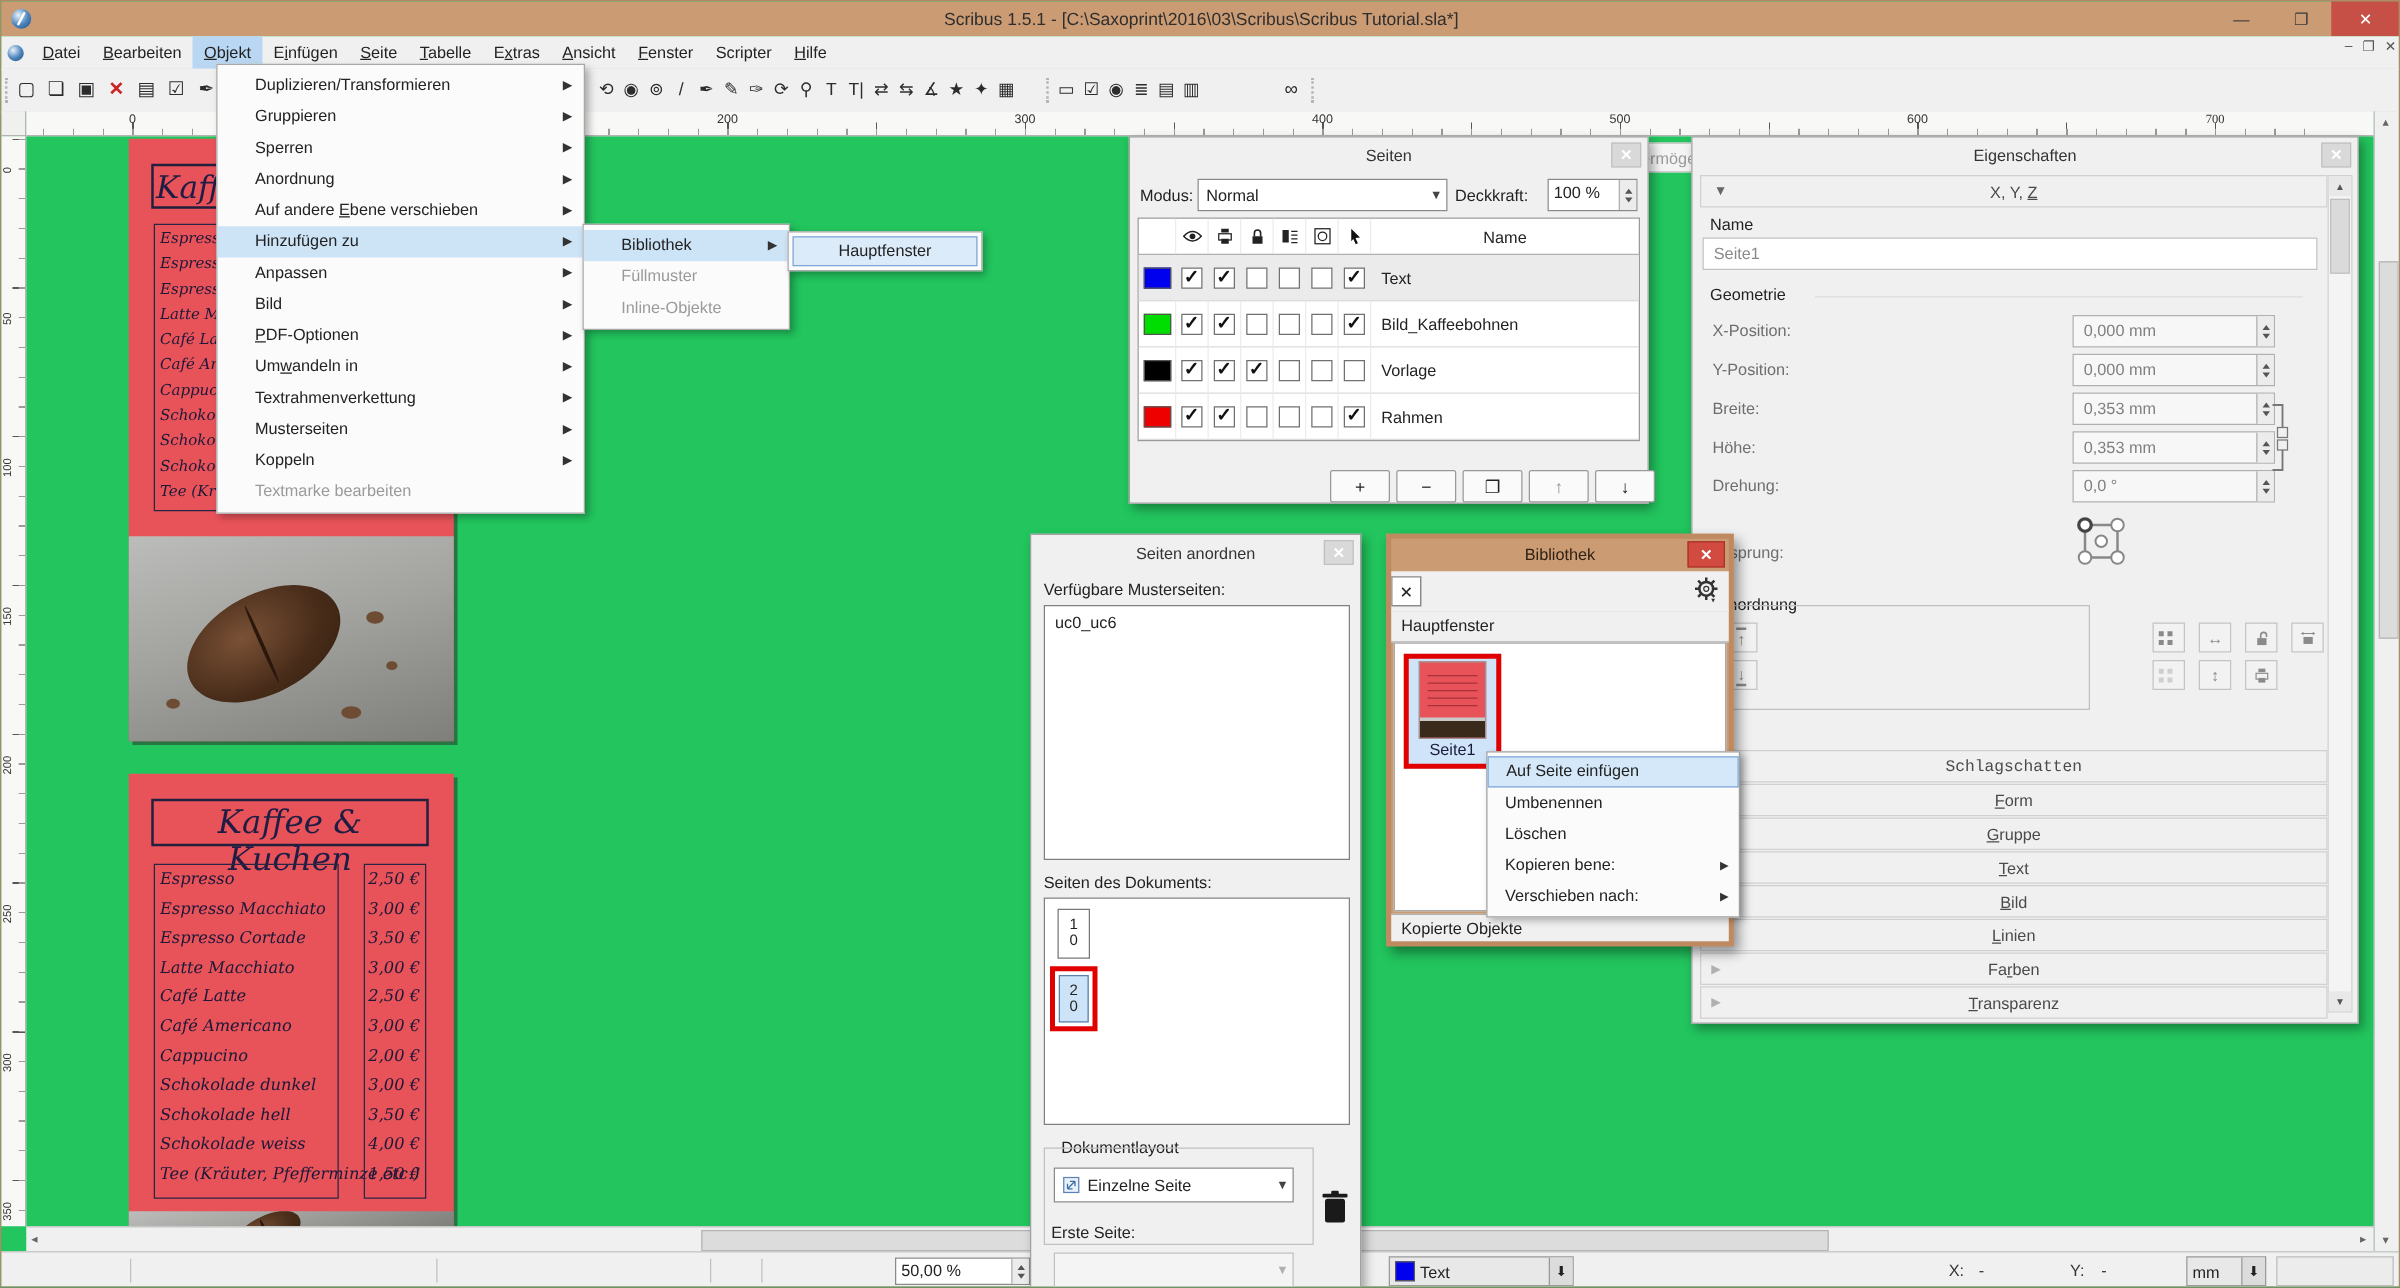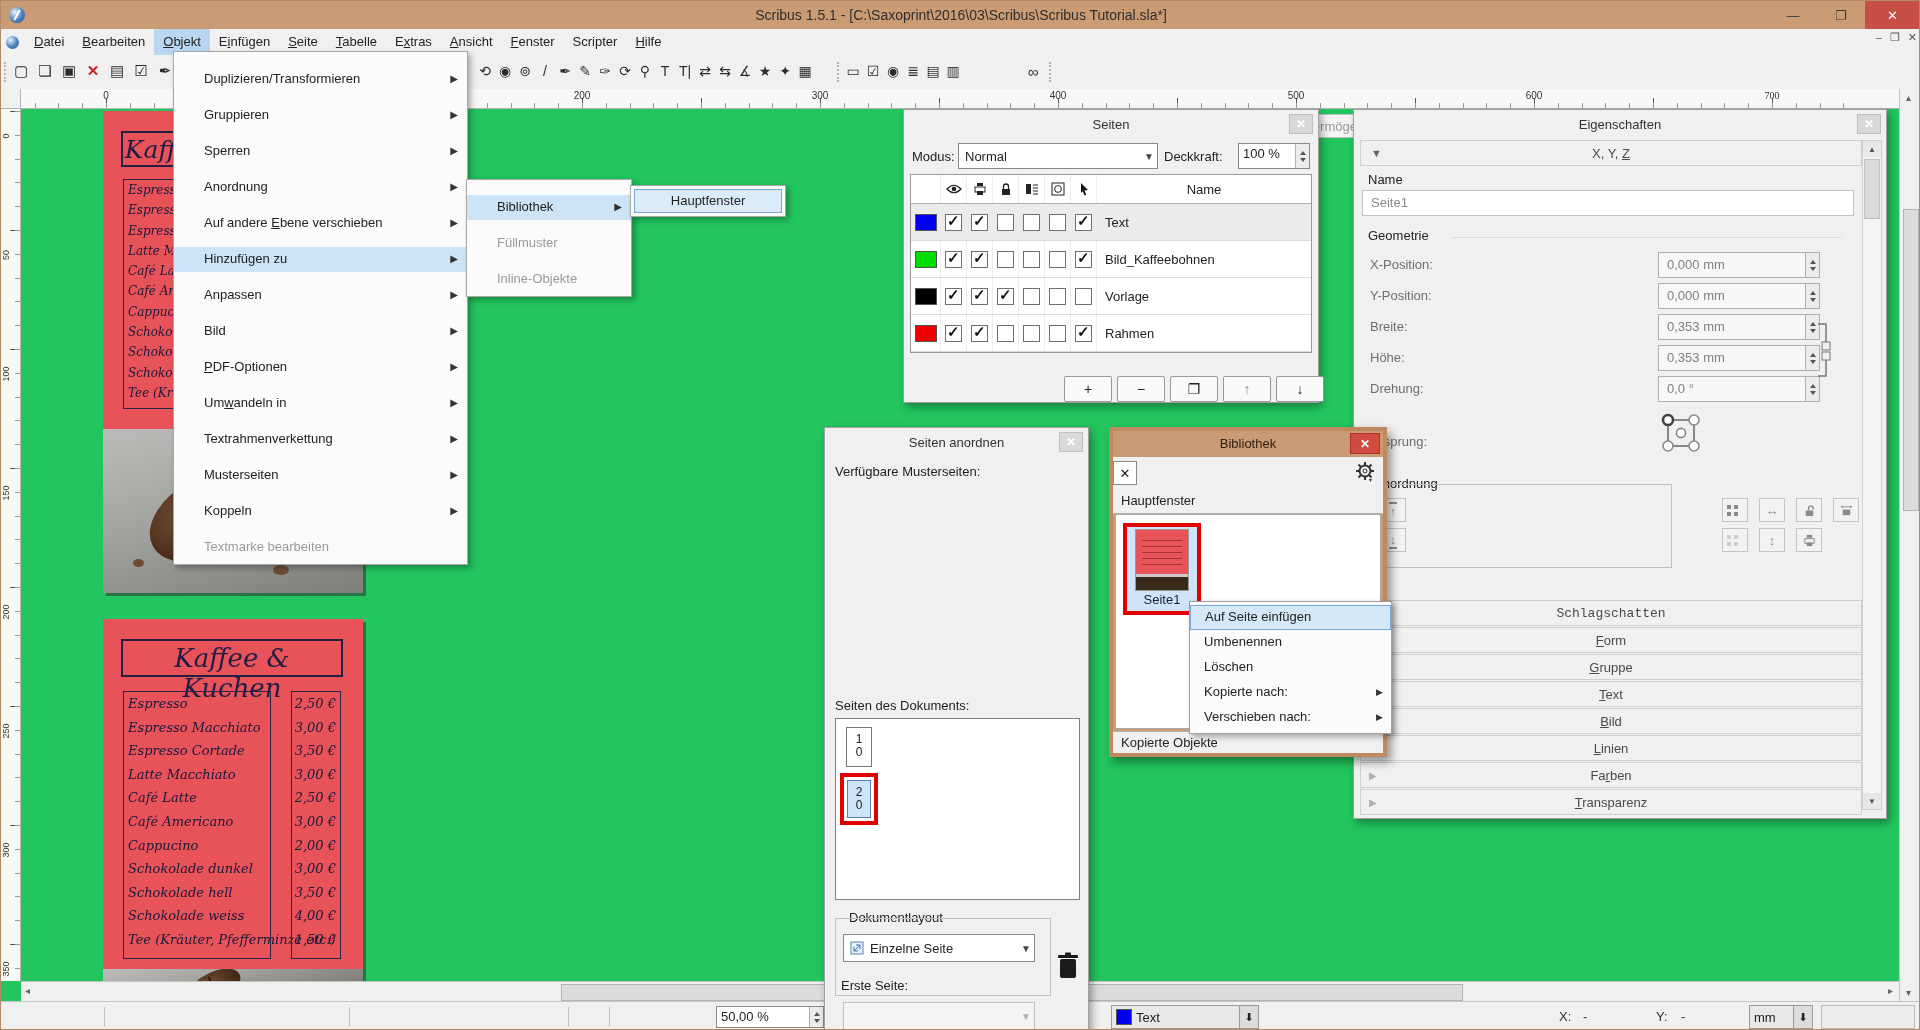--- a/index.html
+++ b/index.html
@@ -126,21 +126,21 @@
   .bib .btab{position:absolute;left:0;right:0;top:58px;height:25px;background:#f0f0f0;border-bottom:1px solid #b0b0b0;padding:4px 0 0 8px;box-sizing:border-box;}
   .bib .bcontent{position:absolute;left:2px;right:2px;top:83px;bottom:24px;background:#fff;border:1px solid #a8a8a8;}
   .bib .bfooter{position:absolute;left:0;right:0;bottom:0;height:22px;background:#f0f0f0;border-top:1px solid #b0b0b0;padding:3px 0 0 8px;box-sizing:border-box;}
   .sel-item{position:absolute;left:7px;top:8px;width:78px;height:92px;background:#cfe4f8;border:4px solid #e10000;box-sizing:border-box;text-align:center;}
   .bthumb{width:54px;height:62px;margin:2px auto 0 auto;background:#e8535a;position:relative;border:1px solid #999;box-sizing:border-box;}
   .bthumb i{position:absolute;left:6px;right:6px;height:1px;background:#a83238;}
   .bthumb .beans{position:absolute;left:0;right:0;bottom:0;height:16px;background:linear-gradient(#c9c9c7 0 3px,#3a2a1c 3px);}
   .sel-item .slabel{font-size:13px;color:#1a1a3a;margin-top:1px;}
   
   .menu{position:absolute;background:#fbfbfb;border:1px solid #a8a8a8;box-shadow:3px 3px 6px rgba(0,0,0,.3);padding:4px 0;box-sizing:border-box;}
-  .mi{position:relative;height:25px;padding:4px 24px 0 30px;box-sizing:border-box;white-space:nowrap;margin-top:11px;}
+  .mi{position:relative;height:25px;padding:4px 24px 0 30px;box-sizing:border-box;white-space:nowrap;}
   .mi.hl{background:#cde4f7;}
   .mi.dis{color:#9a9a9a;}
   .mi .arr{display:none;position:absolute;right:9px;top:6px;font-size:10px;color:#333;}
   .mi .arr.on{display:block;}
   .subsub{position:absolute;background:#fbfbfb;border:1px solid #a8a8a8;box-shadow:3px 3px 6px rgba(0,0,0,.3);padding:3px;box-sizing:border-box;}
   .subsub .ssitem{height:24px;background:#dcebfa;border:1px solid #7da7d9;text-align:center;padding-top:3px;box-sizing:border-box;}
   .cmenu{position:absolute;left:1188px;top:600px;width:203px;background:#fbfbfb;border:1px solid #a0a0a0;box-shadow:3px 3px 6px rgba(0,0,0,.3);padding:3px 0;box-sizing:border-box;z-index:60;}
   .cmi{position:relative;height:25px;padding:4px 20px 0 14px;box-sizing:border-box;}
   .cmi.hl{background:#d5e8fa;border:1px solid #7da7d9;padding-top:3px;}
   .cmi .arr{display:none;position:absolute;right:8px;top:7px;font-size:9px;color:#333;}
@@ -743,20 +743,23 @@
           <span><u>T</u>ransparenz</span>
         </div>
       </div>
   </div>
 
   <div class="panel" style="left:823px;top:426px;width:265px;height:620px;z-index:30">
     <div class="ptitle"><span>Seiten anordnen</span>
       <span class="pclose">✕</span>
     </div>
     <span class="abs" style="left:10px;top:36px">Verfügbare Musterseiten:</span>
+    <div class="whitebox" style="left:10px;top:56px;width:245px;height:204px">
+      <div style="padding:5px 0 0 8px">uc0_uc6</div>
+    </div>
     <span class="abs" style="left:10px;top:270px">Seiten des Dokuments:</span>
     <div class="whitebox" style="left:10px;top:290px;width:245px;height:182px">
       <div class="pgthumb" style="left:10px;top:8px;width:26px;height:40px">
         <div>1</div>
           <div>0</div>
       </div>
       <div class="redframe" style="left:4px;top:54px;width:38px;height:52px">
         <div class="pgthumb" style="left:3px;top:3px;width:24px;height:38px;background:#cde4f8;border-color:#5a7fa8">
           <div>2</div>
             <div>0</div>
@@ -844,21 +847,21 @@
           <span>Umbenennen</span>
           
         </div>
 
         <div class="cmi">
           <span>Löschen</span>
           
         </div>
 
         <div class="cmi">
-          <span>Kopierte nach:</span>
+          <span>Kopieren bene:</span>
           <span class="arr on">▶</span>
         </div>
 
         <div class="cmi">
           <span>Verschieben nach:</span>
           <span class="arr on">▶</span>
         </div>
       </div>
   </div>
 

